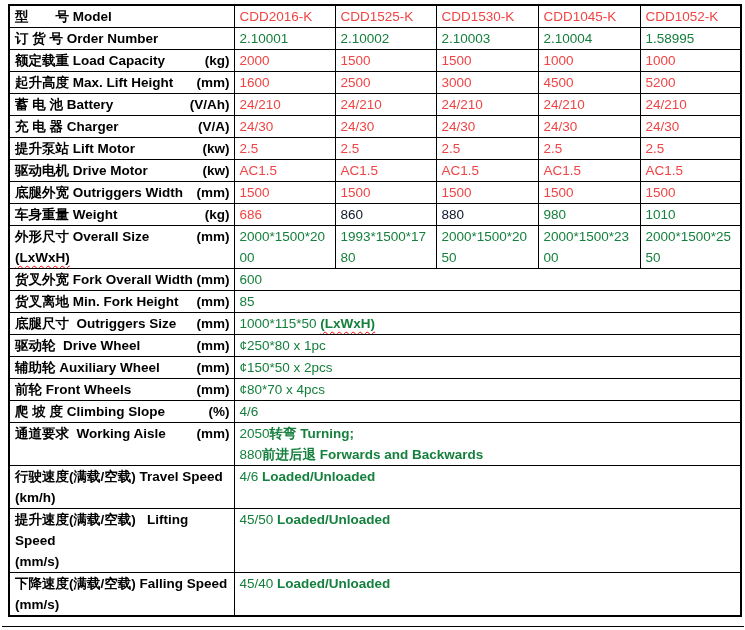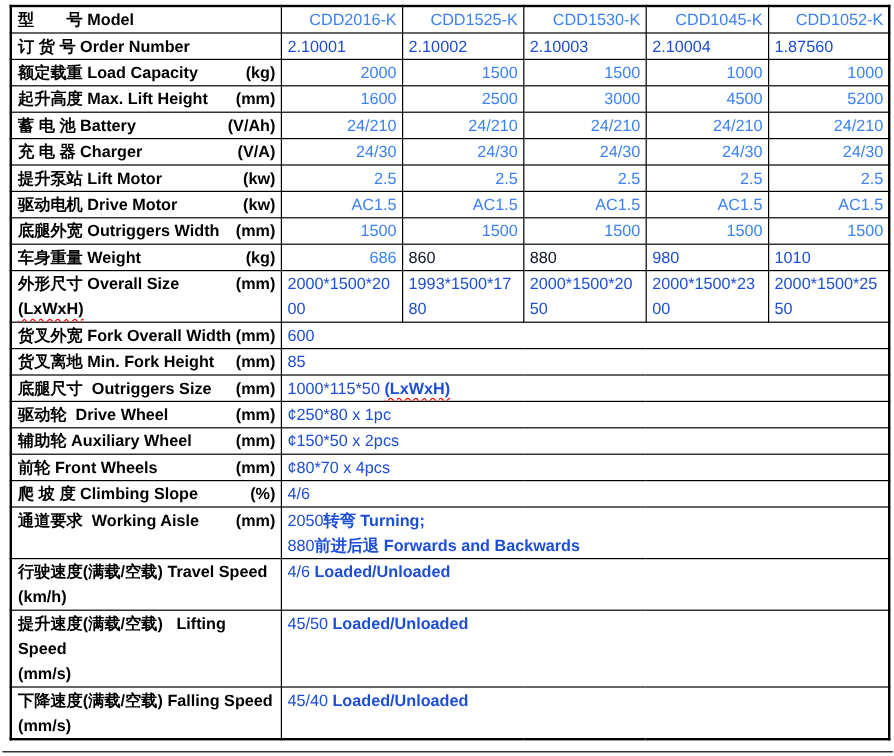--- a/index.html
+++ b/index.html
@@ -19,23 +19,23 @@
     font-size:13.5px;line-height:21px;
     padding:0 4px 0 5px;
     overflow:hidden;
   }
   tr{height:21px;}
   tr.tall{height:42px;margin-left:32px;}
   .label-cell{font-weight:bold;}
   .label-cell .lbl{display:flex;justify-content:space-between;}
   .label-cell .lbl span{white-space:pre-wrap;}
   .unit{font-weight:bold;text-align:center;white-space:pre;}
-  td.val.b{color:#3b82f6;text-align:right;}
+  td.val.b{color:#ef4444;}
   td.val.r{color:#0f172a;}
-  td.val.k{color:#1d4ed8;}
+  td.val.k{color:#15803d;}
   .seg-b{font-weight:bold;}
   .wavy{
     text-decoration-line:underline;
     text-decoration-style:wavy;
     text-decoration-color:#ff0000;
     text-decoration-thickness:1px;
     text-underline-offset:3px;
   }
   td.wrap{word-break:break-all;}
   .page-divider{
@@ -73,21 +73,21 @@
         <td class="label-cell">
           <div class="lbl">
             <span>订 货 号 Order Number</span>
             <span class="unit"></span>
           </div>
         </td>
         <td class="val k">2.10001</td>
         <td class="val k">2.10002</td>
         <td class="val k">2.10003</td>
         <td class="val k">2.10004</td>
-        <td class="val k">1.87560</td>
+        <td class="val k">1.58995</td>
       </tr>
       <tr>
         <td class="label-cell">
           <div class="lbl">
             <span>额定载重 Load Capacity</span>
             <span class="unit">(kg)</span>
           </div>
         </td>
         <td class="val b">2000</td>
         <td class="val b">1500</td>

